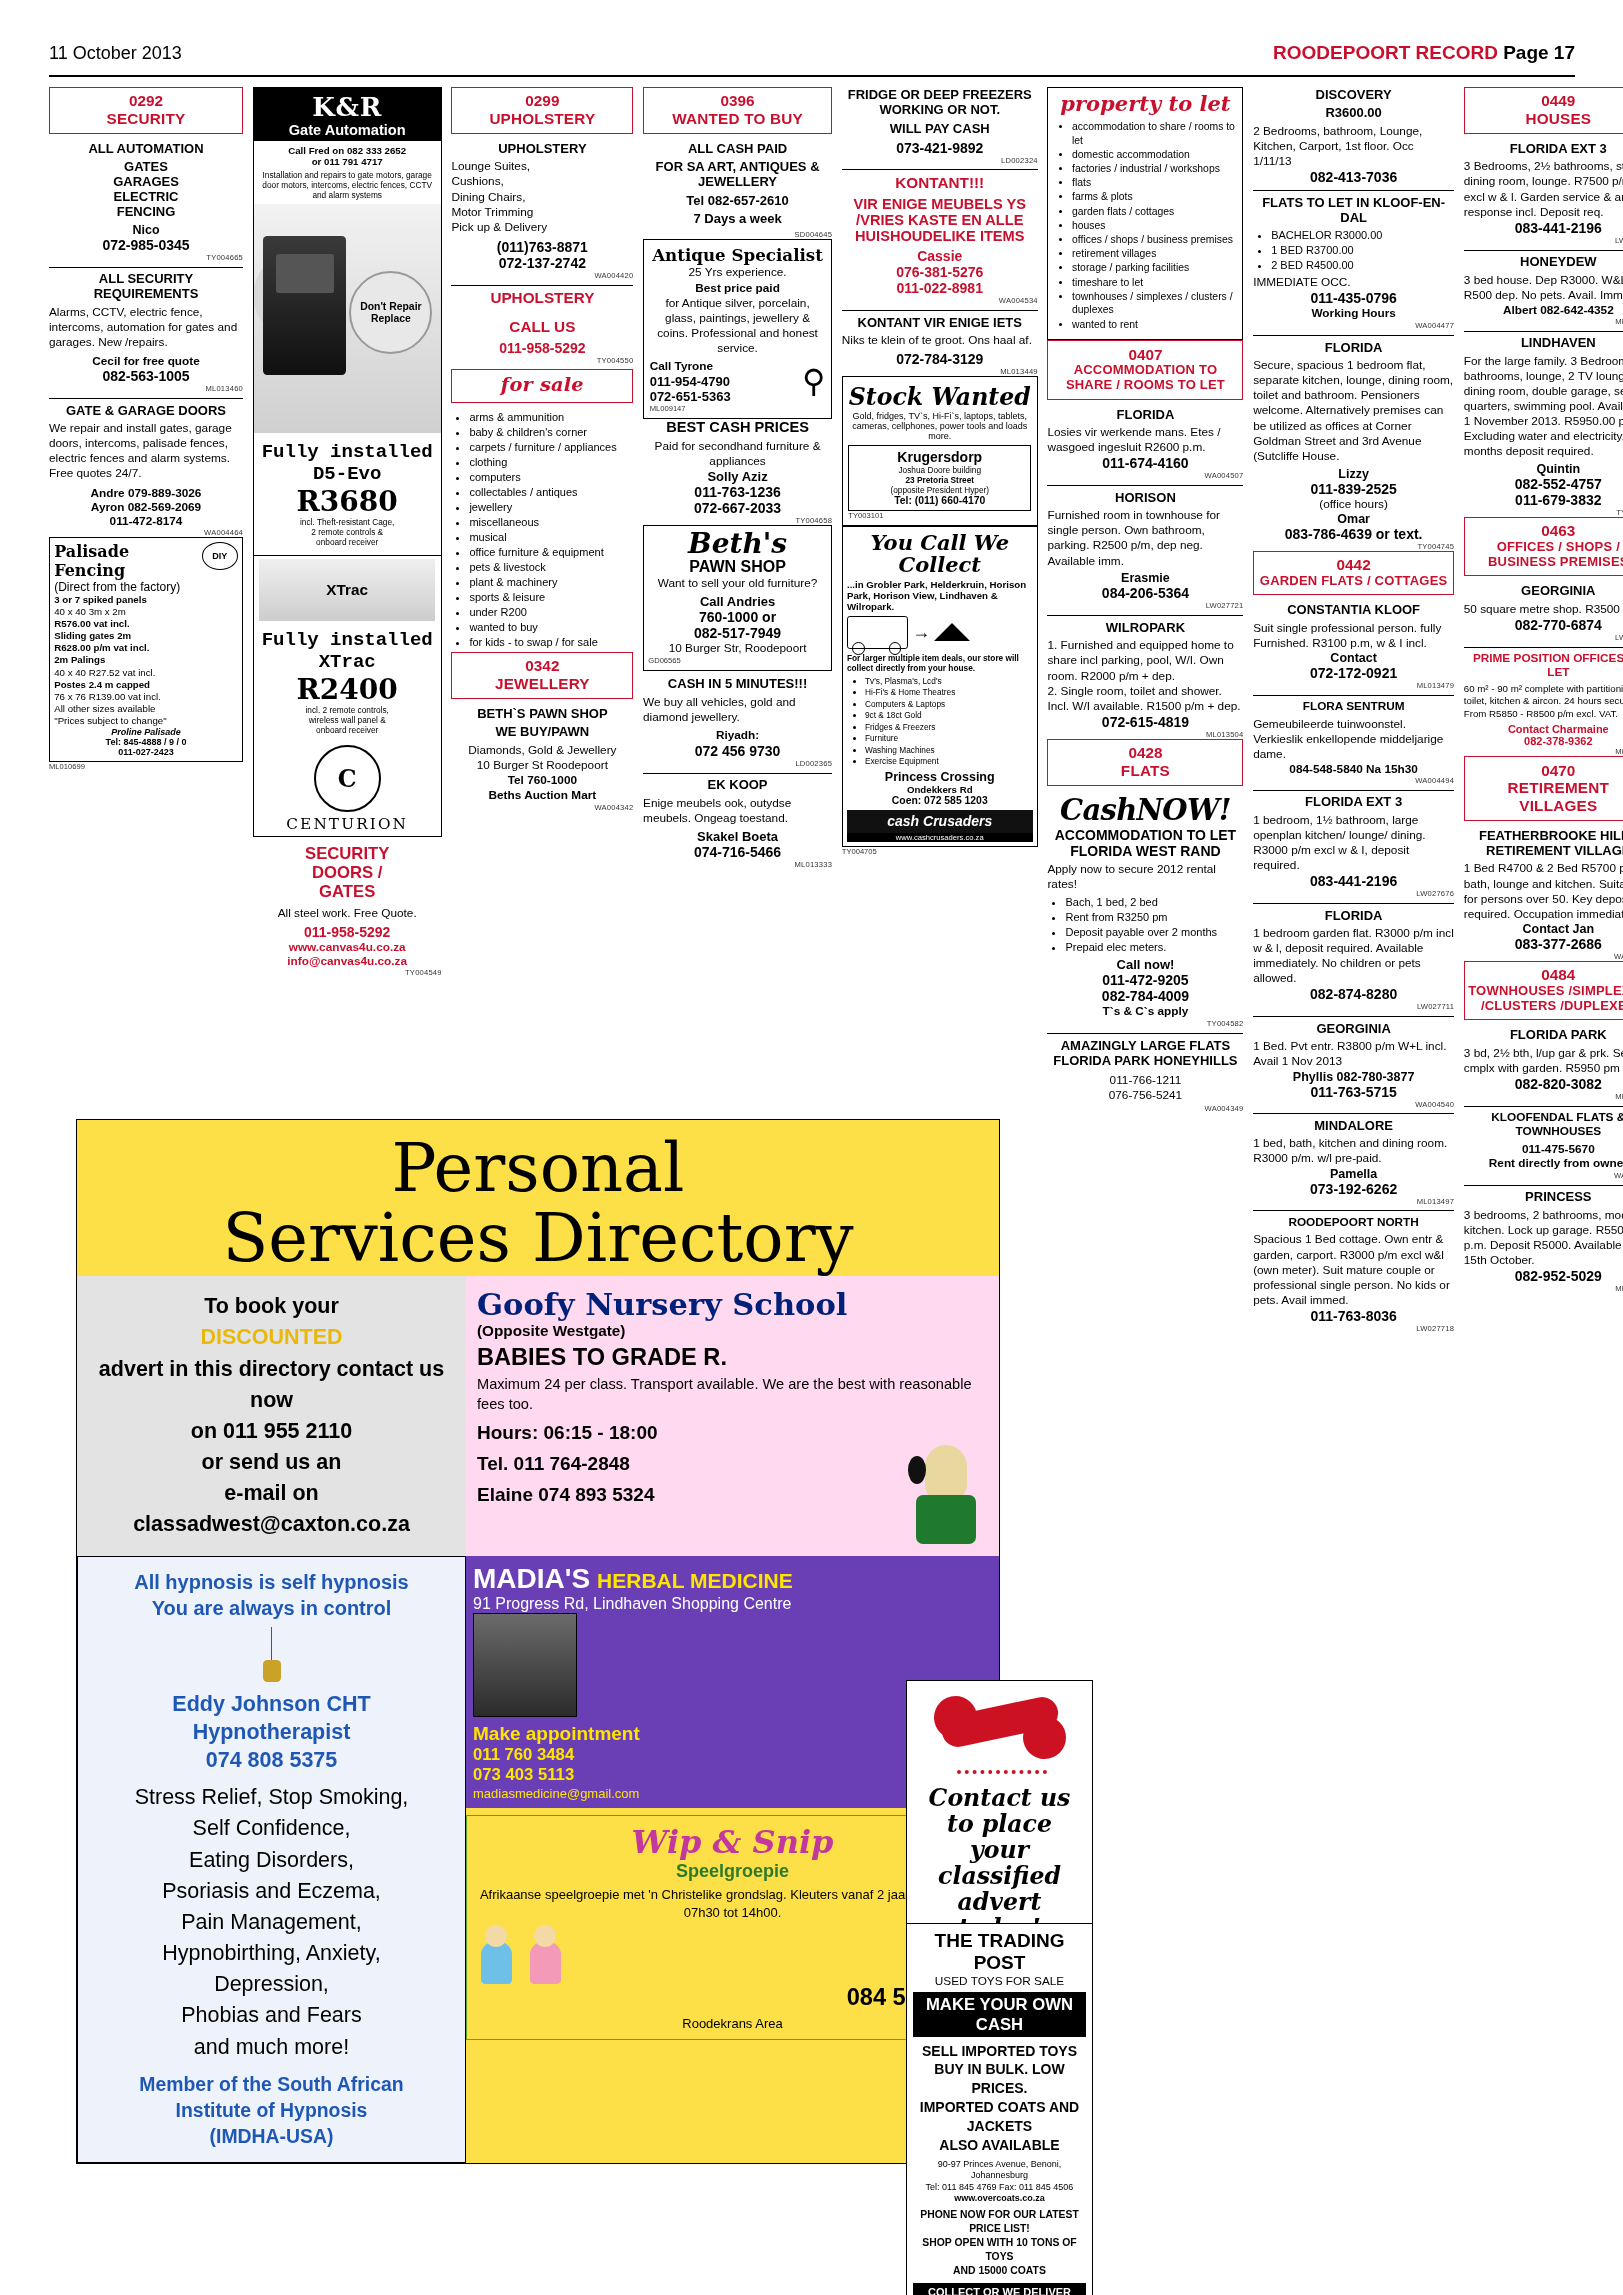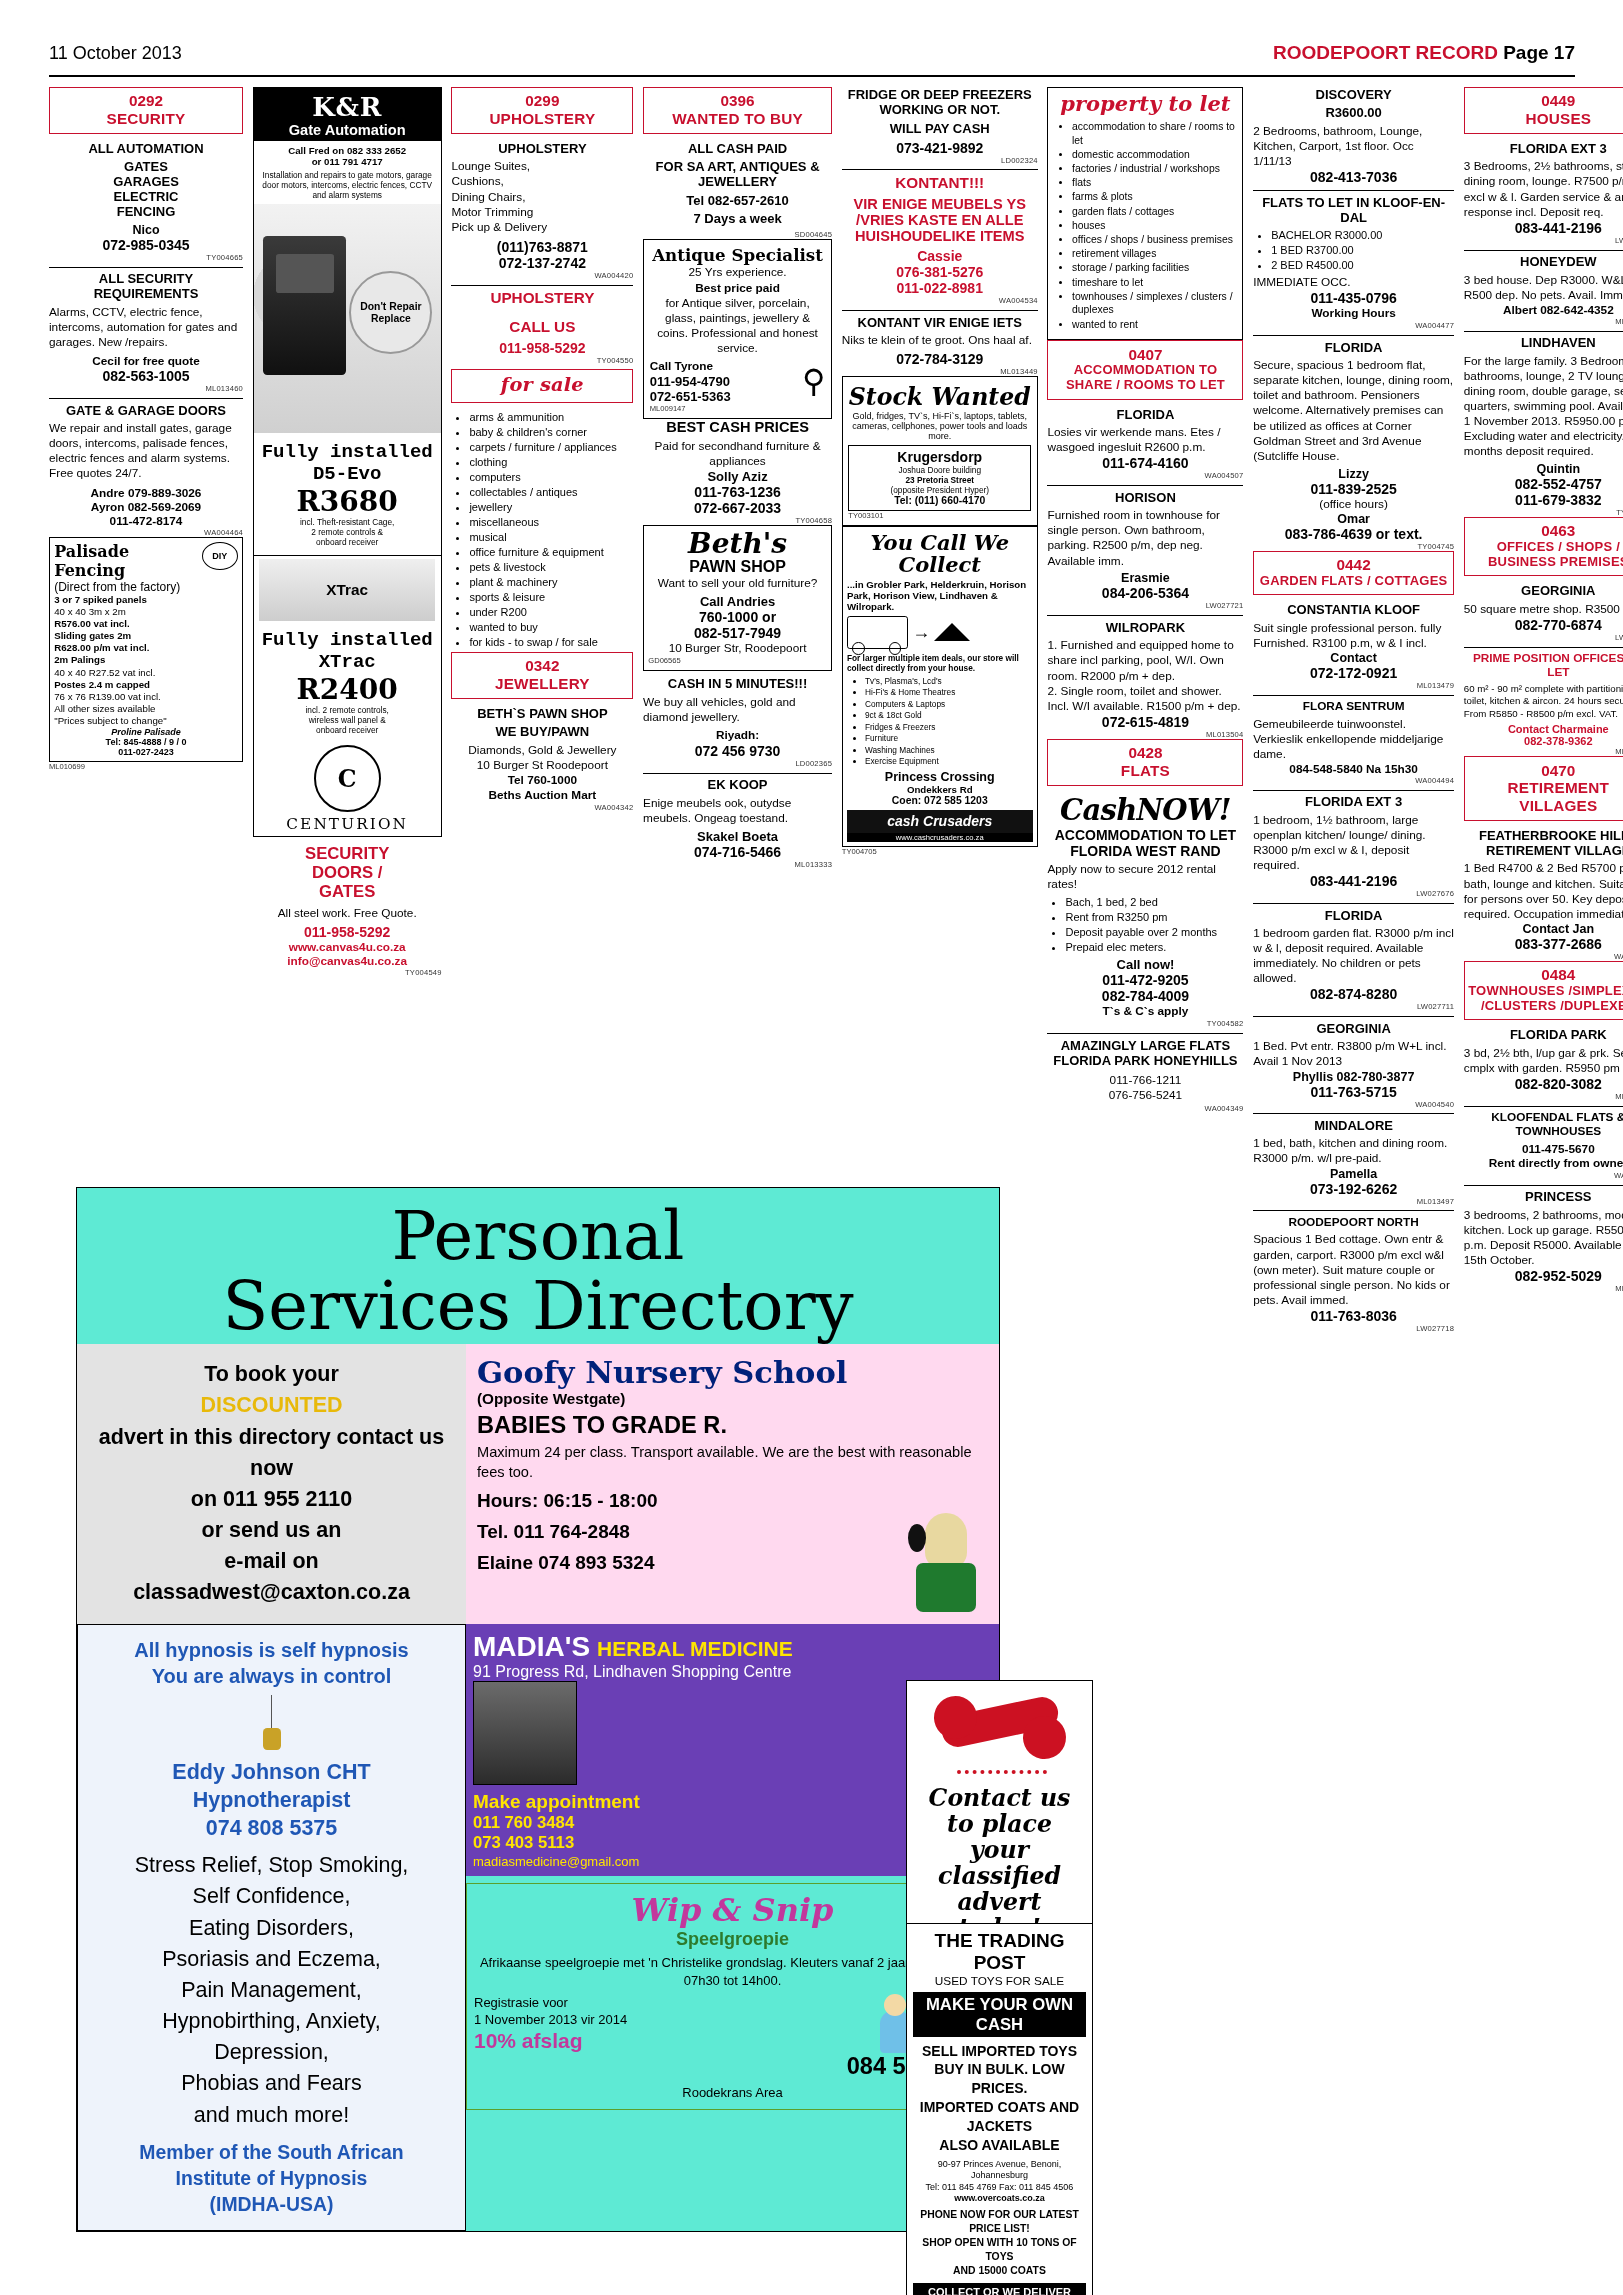--- a/index.html
+++ b/index.html
@@ -707,21 +707,21 @@
       <div class="dashline"></div>
       <div>
         <div class="hdr">PRINCESS</div>
         <div class="txt">3 bedrooms, 2 bathrooms, modern kitchen. Lock up garage. R5500 p.m. Deposit R5000. Available from 15th October.</div>
         <div class="phone">082-952-5029</div>
         <div class="tiny">ML013499</div>
       </div>
     </div>
   </div>
 
-  <div class="psd" style="position:absolute; left:76px; top:1176px; width:924px; background:#5eead4;">
+  <div class="psd" style="position:absolute; left:76px; top:1108px; width:924px; background:#fde047;">
     <div class="psd-title" style="white-space:pre-line">Personal
 Services Directory</div>
 
     <div class="psd-grid">
       <div class="book-box">
         <div>To book your</div>
         <div class="disc">DISCOUNTED</div>
         <div>advert in this directory contact us now</div>
         <div>on 011 955 2110</div>
         <div>or send us an</div>
@@ -783,25 +783,20 @@
           <div class="nums">011 760 3484</div>
           <div class="nums">073 403 5113</div>
           <div class="mail">madiasmedicine@gmail.com</div>
         </div>
 
         <div class="wip" style="margin-top:7px">
           <div class="w1">Wip &amp; Snip</div>
           <div class="w2">Speelgroepie</div>
           <div class="w3">Afrikaanse speelgroepie met 'n Christelike grondslag. Kleuters vanaf 2 jaar welkom. Tye 07h30 tot 14h00.</div>
           <div style="display:flex;justify-content:space-between;align-items:flex-end">
-            <div style="flex:1">
-              <div class="w3" style="white-space:pre-line;text-align:left">Registrasie voor
-1 November 2013 vir 2014</div>
-              <div class="w4" style="text-align:left">10% afslag</div>
-            </div>
             <div style="width:118px;height:62px;position:relative">
               <div style="position:absolute;left:7px;bottom:0;width:30.5px;height:42px;background:#6fc0e8;border-radius:12.5px 12.5px 4.2px 4.2px"></div>
               <div style="position:absolute;left:11px;bottom:37px;width:22px;height:22px;background:#f3d9a5;border-radius:50%"></div>
               <div style="position:absolute;left:56px;bottom:0;width:30.5px;height:42px;background:#f39ab9;border-radius:12.5px 12.5px 4.2px 4.2px"></div>
               <div style="position:absolute;left:60px;bottom:37px;width:22px;height:22px;background:#f3d9a5;border-radius:50%"></div>
             </div>
           </div>
           <div class="w5">084 581 2670</div>
           <div class="w3">Roodekrans Area</div>
         </div>

